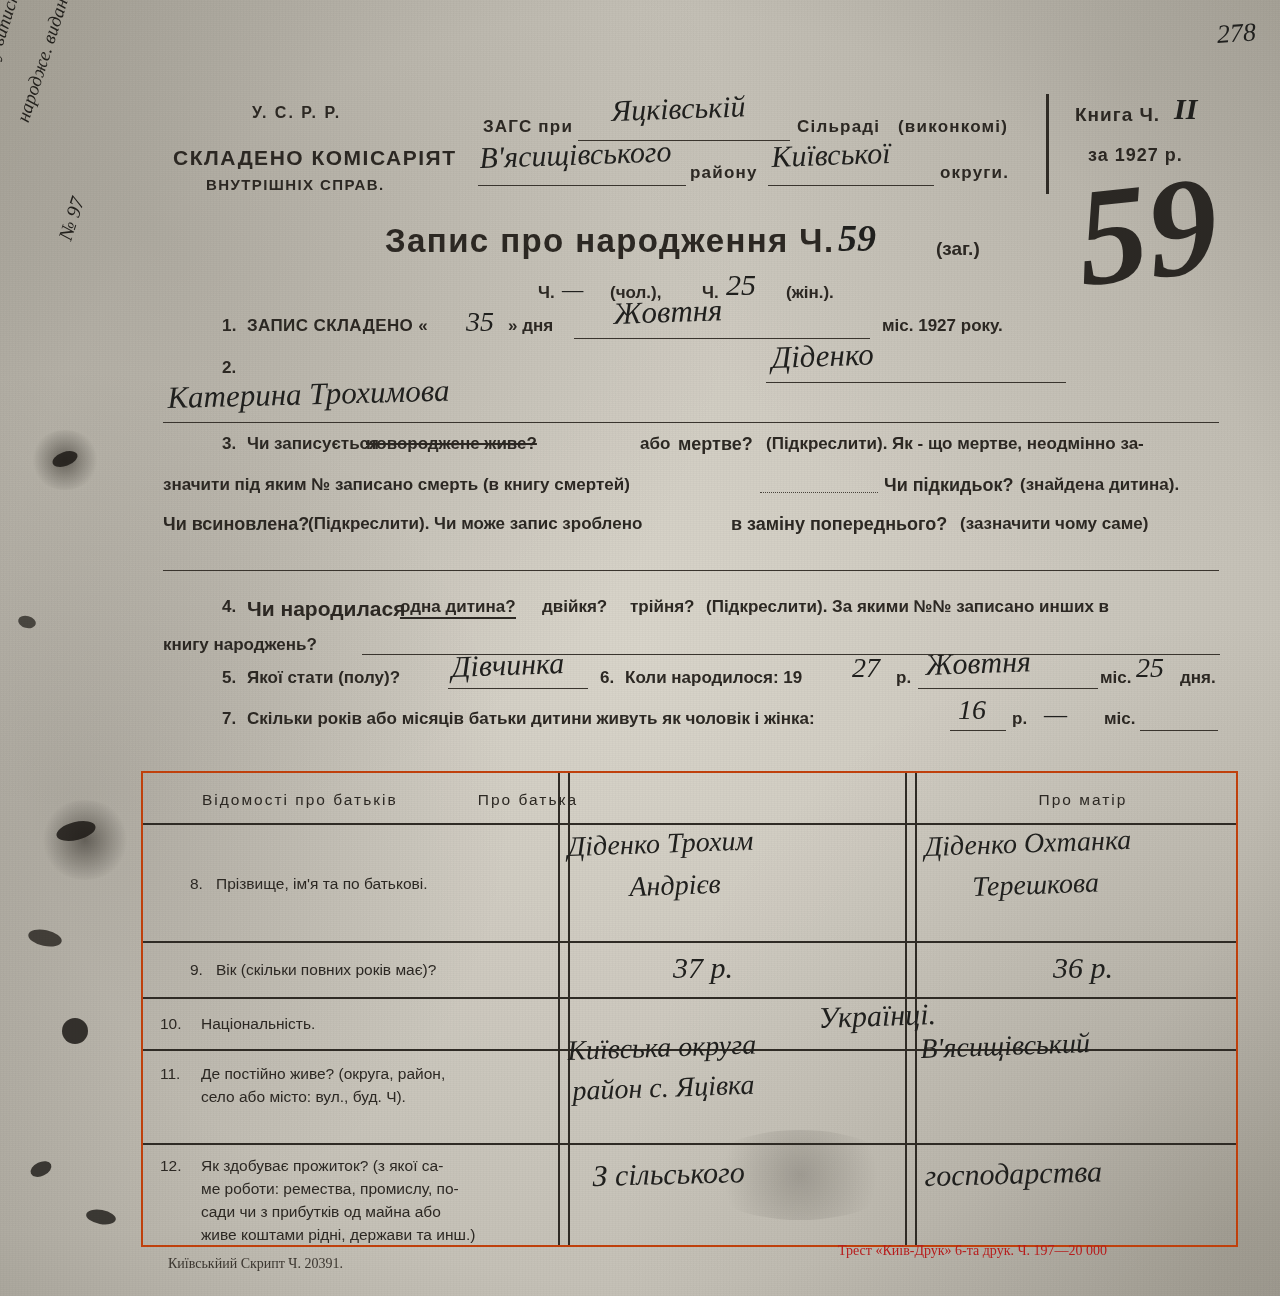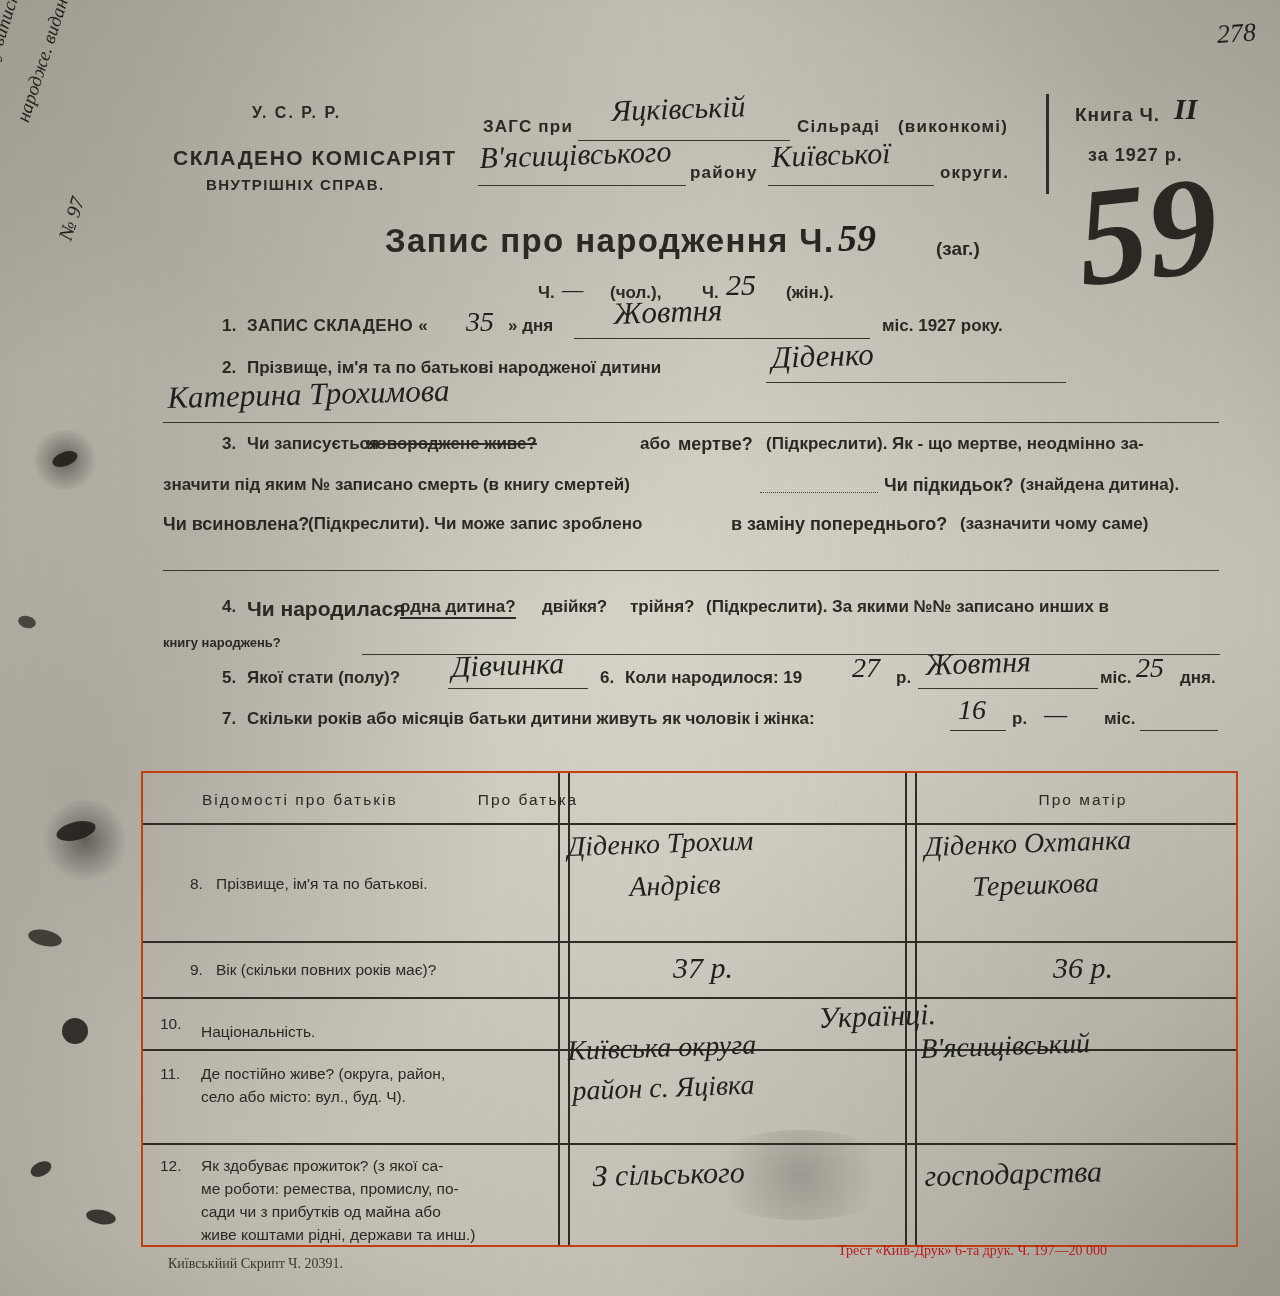--- a/index.html
+++ b/index.html
@@ -126,21 +126,20 @@
 
   <div class="prt b" style="left:222px;top:316px;font-size:17px;letter-spacing:.4px;">1.</div>
   <div class="prt b" style="left:247px;top:316px;font-size:17px;letter-spacing:.4px;">ЗАПИС СКЛАДЕНО «</div>
   <div class="hw" style="left:466px;top:306px;font-size:28px;">35</div>
   <div class="prt b" style="left:508px;top:316px;font-size:17px;">» дня</div>
   <div class="rule" style="left:574px;top:338px;width:296px;"></div>
   <div class="hw" style="left:614px;top:296px;font-size:31px;transform:rotate(-2deg);">Жовтня</div>
   <div class="prt b" style="left:882px;top:316px;font-size:17px;">міс. 1927 року.</div>
 
   <div class="prt b" style="left:222px;top:358px;font-size:17px;">2.</div>
-  <div class="prt b" style="left:247px;top:358px;font-size:17px;">Прізвище, ім'я та по батькові народженої дитини</div>
   <div class="rule" style="left:766px;top:382px;width:300px;"></div>
   <div class="hw" style="left:772px;top:340px;font-size:31px;transform:rotate(-2deg);">Діденко</div>
   <div class="rule" style="left:163px;top:422px;width:1056px;"></div>
   <div class="hw" style="left:168px;top:380px;font-size:31px;transform:rotate(-1.5deg);">Катерина Трохимова</div>
 
   <div class="prt b" style="left:222px;top:434px;font-size:17px;">3.</div>
   <div class="prt b" style="left:247px;top:434px;font-size:17px;">Чи записується</div>
   <div class="prt b" style="left:366px;top:434px;font-size:17px;text-decoration:line-through;text-decoration-thickness:2px;">новороджене живе?</div>
   <div class="prt b" style="left:640px;top:434px;font-size:17px;">або</div>
   <div class="prt b" style="left:678px;top:434px;font-size:18px;">мертве?</div>
@@ -157,21 +156,21 @@
   <div class="prt b" style="left:960px;top:514px;font-size:17px;">(зазначити чому саме)</div>
 
   <div class="rule" style="left:163px;top:570px;width:1056px;"></div>
 
   <div class="prt b" style="left:222px;top:597px;font-size:17px;">4.</div>
   <div class="prt b" style="left:247px;top:597px;font-size:21px;">Чи народилася</div>
   <div class="prt b" style="left:400px;top:597px;font-size:17px;border-bottom:2px solid #2c2823;">одна дитина?</div>
   <div class="prt b" style="left:542px;top:597px;font-size:17px;">двійкя?</div>
   <div class="prt b" style="left:630px;top:597px;font-size:17px;">трійня?</div>
   <div class="prt b" style="left:706px;top:597px;font-size:17px;">(Підкреслити). За якими №№ записано инших в</div>
-  <div class="prt b" style="left:163px;top:635px;font-size:13px;">книгу народжень?</div>
+  <div class="prt b" style="left:163px;top:635px;font-size:17px;">книгу народжень?</div>
   <div class="rule" style="left:362px;top:654px;width:858px;"></div>
 
   <div class="prt b" style="left:222px;top:668px;font-size:17px;">5.</div>
   <div class="prt b" style="left:247px;top:668px;font-size:17px;">Якої стати (полу)?</div>
   <div class="hw" style="left:452px;top:650px;font-size:30px;transform:rotate(-2deg);">Дівчинка</div>
   <div class="rule" style="left:448px;top:688px;width:140px;"></div>
 
   <div class="prt b" style="left:600px;top:668px;font-size:17px;">6.</div>
   <div class="prt b" style="left:625px;top:668px;font-size:17px;">Коли народилося: 19</div>
   <div class="hw" style="left:852px;top:652px;font-size:28px;">27</div>
@@ -214,21 +213,21 @@
     <div class="hw" style="left:487px;top:98px;font-size:28px;transform:rotate(-2deg);">Андрієв</div>
     <div class="hw" style="left:782px;top:58px;font-size:28px;transform:rotate(-2deg);">Діденко Охтанка</div>
     <div class="hw" style="left:830px;top:98px;font-size:28px;transform:rotate(-2deg);">Терешкова</div>
 
     <div class="celllbl" style="left:47px;top:186px;">9.</div>
     <div class="celllbl" style="left:73px;top:186px;">Вік (скільки повних років має)?</div>
     <div class="hw" style="left:530px;top:178px;font-size:30px;">37 р.</div>
     <div class="hw" style="left:910px;top:178px;font-size:30px;">36 р.</div>
 
     <div class="celllbl" style="left:17px;top:240px;">10.</div>
-    <div class="celllbl" style="left:58px;top:248px;">Національність.</div>
+    <div class="celllbl" style="left:58px;top:240px;">Національність.</div>
     <div class="hw" style="left:676px;top:228px;font-size:30px;transform:rotate(-2deg);">Українці.</div>
 
     <div class="celllbl" style="left:17px;top:290px;">11.</div>
     <div class="celllbl" style="left:58px;top:290px;">Де постійно живе? (округа, район,</div>
     <div class="celllbl" style="left:58px;top:313px;">село або місто: вул., буд. Ч).</div>
     <div class="hw" style="left:425px;top:262px;font-size:28px;transform:rotate(-2deg);">Київська округа</div>
     <div class="hw" style="left:778px;top:260px;font-size:28px;transform:rotate(-2deg);">В'ясищівський</div>
     <div class="hw" style="left:430px;top:302px;font-size:28px;transform:rotate(-2deg);">район с. Яцівка</div>
 
     <div class="celllbl" style="left:17px;top:382px;">12.</div>

